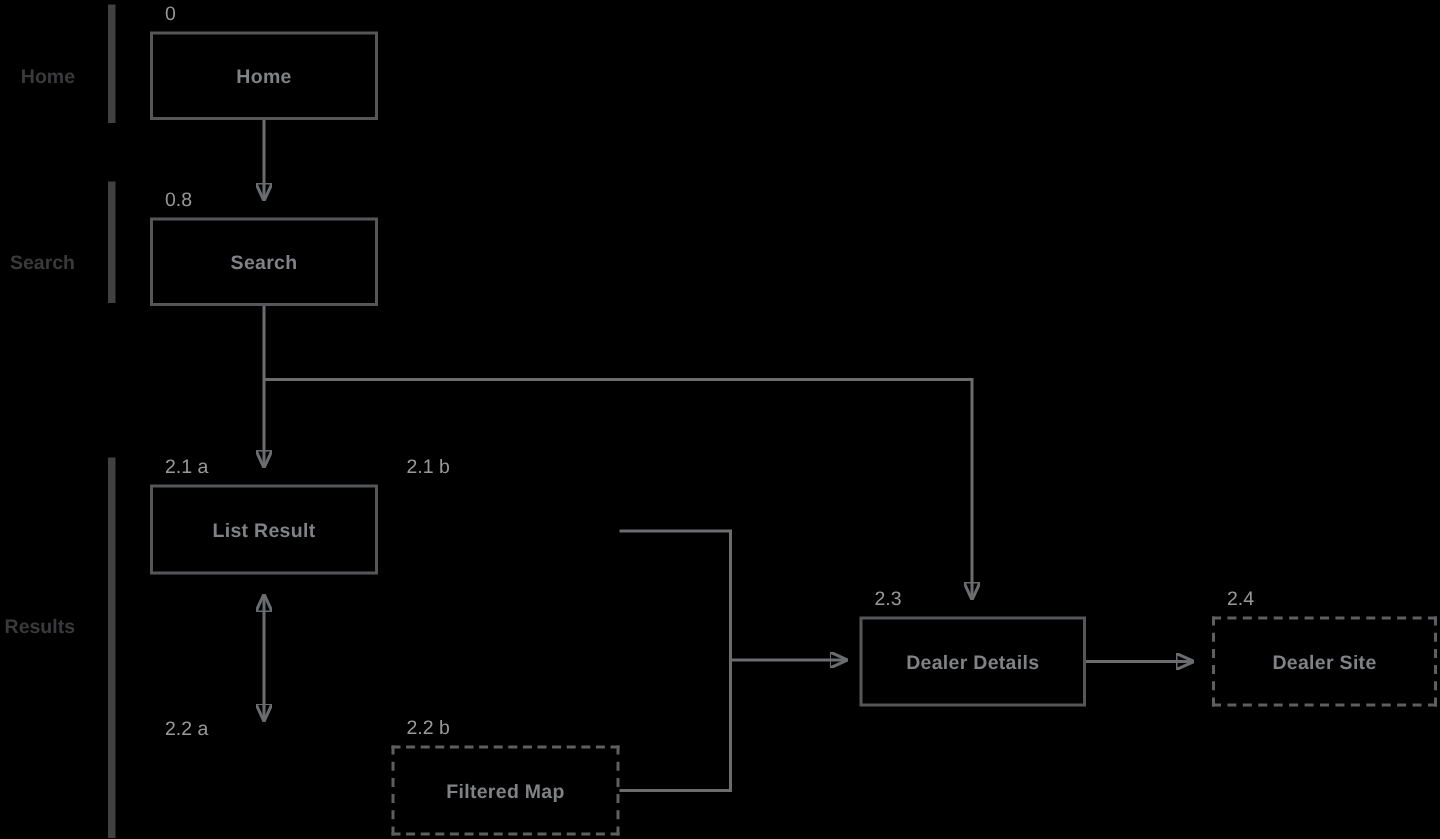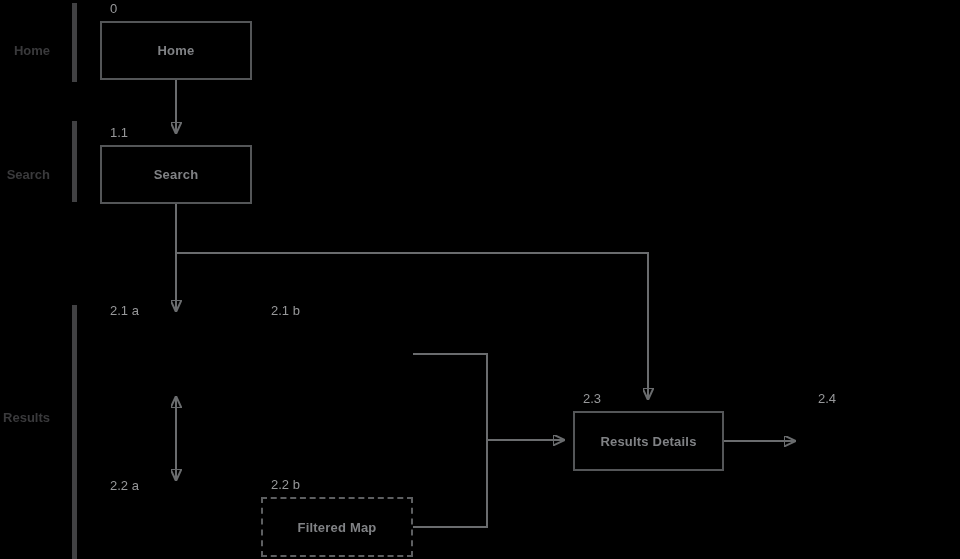--- a/index.html
+++ b/index.html
@@ -100,36 +100,42 @@
   <div class="section-bar" style="top:121px;height:81px"></div>
 
   <div class="section-label" style="top:411px">Results</div>
   <div class="section-bar" style="top:305px;height:254px"></div>
 
   <div class="node-id" style="left:110px;top:2px">0</div>
   <div class="node solid" style="left:100px;top:21px;width:152px;height:59px">
     <span class="node-label">Home</span>
   </div>
 
-  <div class="node-id" style="left:110px;top:126px">1.1</div>
+  <div class="node-id" style="left:110px;top:126px">0.8</div>
   <div class="node solid" style="left:100px;top:145px;width:152px;height:59px">
     <span class="node-label">Search</span>
   </div>
 
   <div class="node-id" style="left:110px;top:304px">2.1 a</div>
+  <div class="node solid" style="left:100px;top:323px;width:152px;height:60px">
+    <span class="node-label">List Result</span>
+  </div>
 
   <div class="node-id" style="left:271px;top:304px">2.1 b</div>
 
   <div class="node-id" style="left:110px;top:479px">2.2 a</div>
 
   <div class="node-id" style="left:271px;top:478px">2.2 b</div>
   <div class="node dashed" style="left:261px;top:497px;width:152px;height:60px">
     <span class="node-label">Filtered Map</span>
   </div>
 
   <div class="node-id" style="left:583px;top:392px">2.3</div>
   <div class="node solid" style="left:573px;top:411px;width:151px;height:60px">
-    <span class="node-label">Results Details</span>
+    <span class="node-label">Dealer Details</span>
   </div>
 
   <div class="node-id" style="left:818px;top:392px">2.4</div>
+  <div class="node dashed" style="left:808px;top:411px;width:150px;height:60px">
+    <span class="node-label">Dealer Site</span>
+  </div>
 
 </div>
 
 </body></html>

